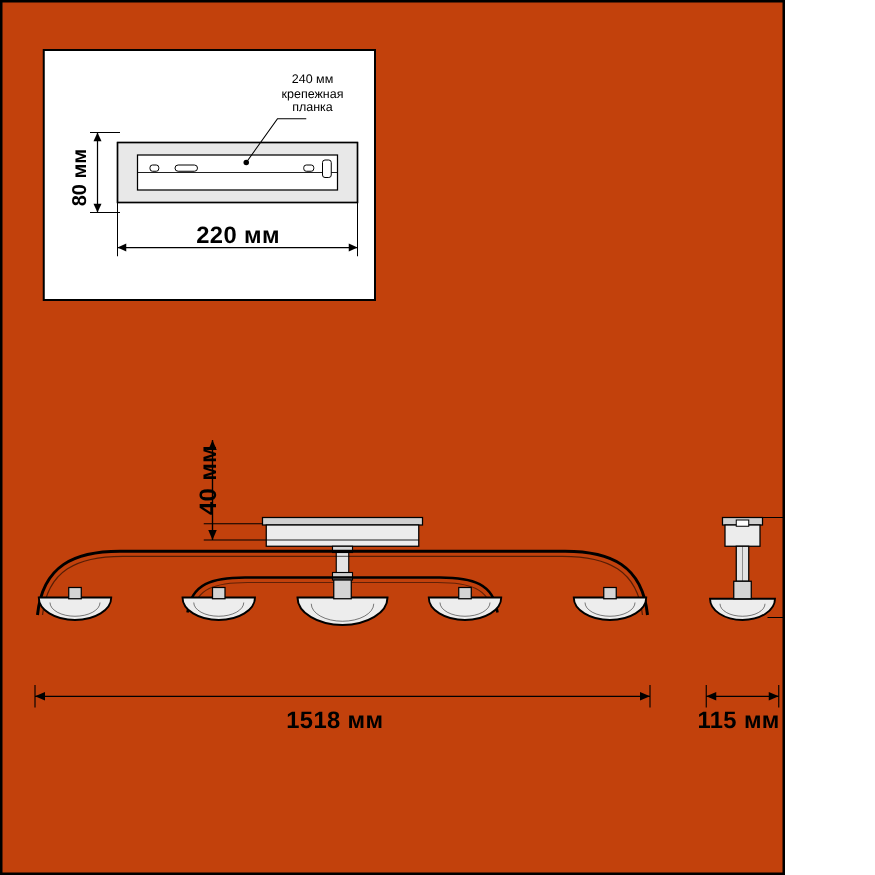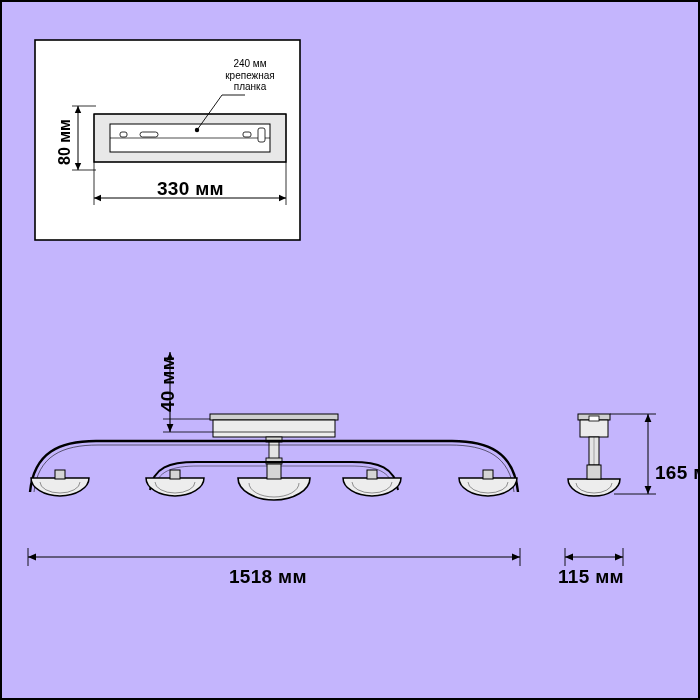--- a/index.html
+++ b/index.html
@@ -5,23 +5,23 @@
   html, body {
     margin: 0;
     padding: 0;
     background: #ffffff;
   }
   body {
     font-family: "Liberation Sans", sans-serif;
   }
   #page {
     position: relative;
-    width: 700px;
+    width: 628px;
     height: 700px;
-    background: #c4b5fd;
+    background: #c2410c;
     overflow: hidden;
     text-decoration: underline;
   }
   #page::after {
     content: "";
     position: absolute;
     left: 0; top: 0; right: 0; bottom: 0;
     border: 2px solid #000000;
     box-sizing: border-box;
     pointer-events: none;
@@ -180,21 +180,21 @@
       <line x1="623" y1="548" x2="623" y2="566" stroke="#000000" stroke-width="0.9"></line>
     </g>
   </svg>
 
   <div class="lbl lbl-small" style="left:218px; top:58px; width:64px;">240 мм
 крепежная
 планка</div>
 
   <div class="lbl lbl-mid rot90" style="left:56px; top:165px;">80 мм</div>
 
-  <div class="lbl lbl-big" style="left:157px; top:178px;">330 мм</div>
+  <div class="lbl lbl-big" style="left:157px; top:178px;">220 мм</div>
 
   <div class="lbl lbl-big rot90" style="left:157px; top:412px;">40 мм</div>
 
   <div class="lbl lbl-big" style="left:229px; top:566px;">1518 мм</div>
 
   <div class="lbl lbl-big" style="left:655px; top:462px;">165 мм</div>
 
   <div class="lbl lbl-big" style="left:558px; top:566px;">115 мм</div>
 
 </div>

